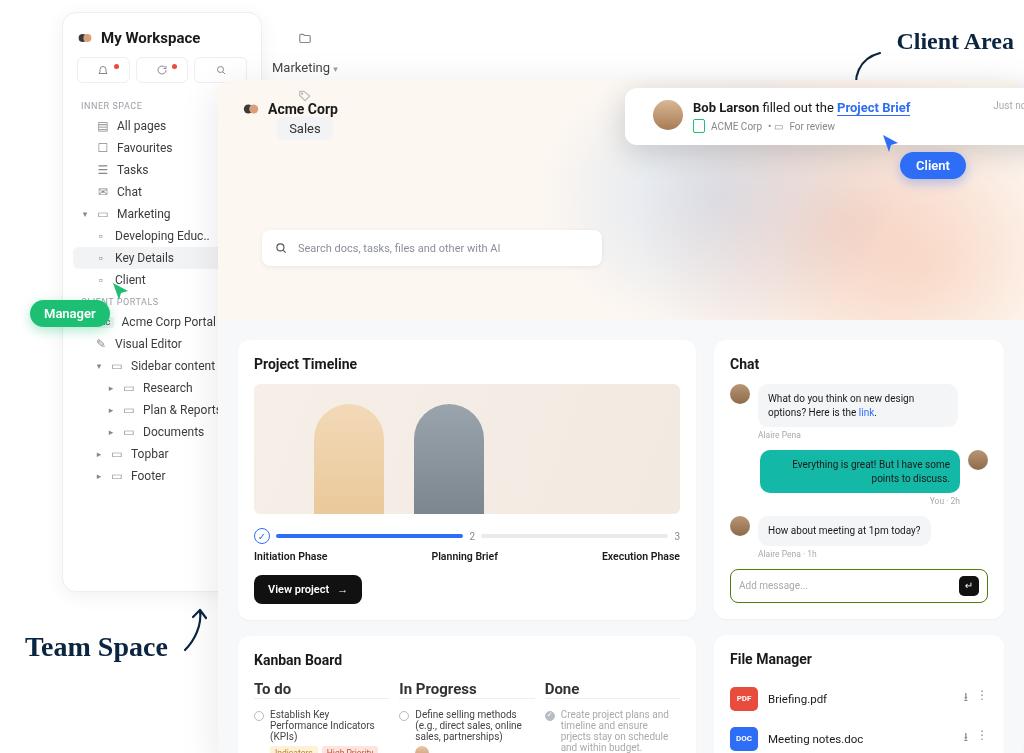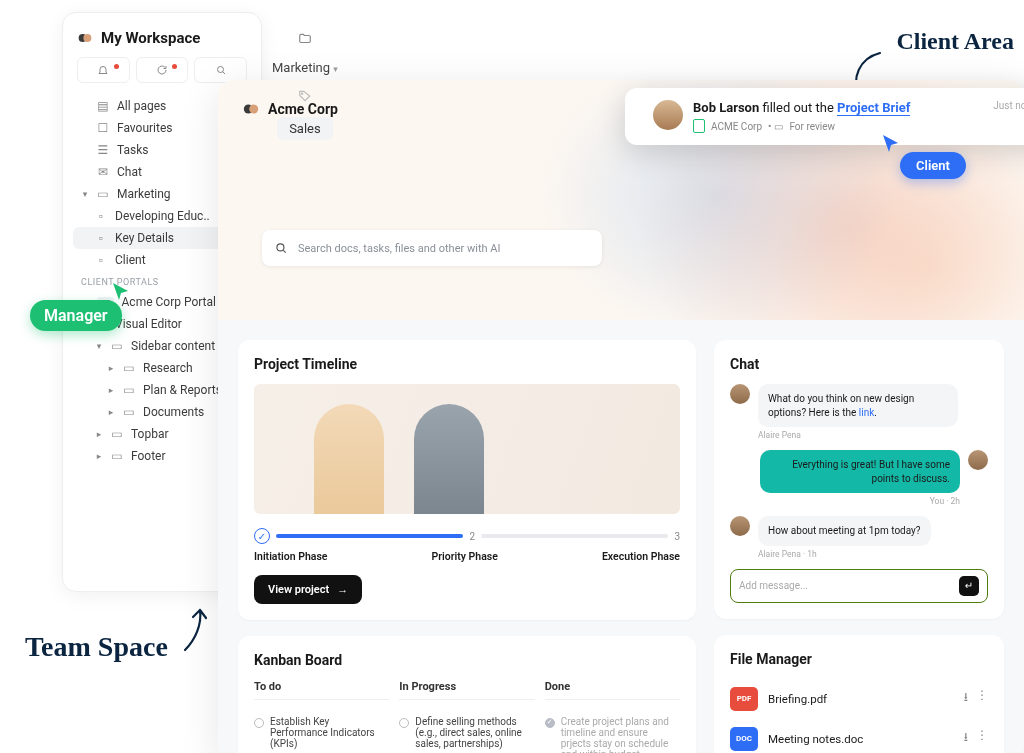--- a/index.html
+++ b/index.html
@@ -32,21 +32,21 @@
 .left-rail { position: absolute; top: 24px; left: 66px; width: 30px; height: 560px; display: flex; flex-direction: column; align-items: center; gap: 14px; }
 .rail-icon { width: 20px; height: 20px; display: flex; align-items: center; justify-content: center; color: #999; font-size: 14px; }
 .rail-chip { width: 24px; height: 20px; border-radius: 5px; font-size: 9px; font-weight: 700; display: flex; align-items: center; justify-content: center; background: #f3f4f6; }
 .rail-chip.sp { color: #4a8cf0; }
 .rail-chip.kv { color: #d46a4a; }
 .rail-chip.tp { color: #2fa574; }
 .rail-spacer { flex: 1; }
 .rail-avatar { width: 24px; height: 24px; border-radius: 50%; background: linear-gradient(#e8c9a8,#c98f6a); }
 
 
-.manager-badge { position: absolute; top: 300px; left: 30px; background: #1dbf73; color: #fff; font-size: 16px; font-weight: 600; padding: 6px 14px; border-radius: 18px; box-shadow: 0 4px 12px rgba(29,191,115,0.35); z-index: 30; }
+.manager-badge { position: absolute; top: 300px; left: 30px; background: #1dbf73; color: #fff; font-size: 13px; font-weight: 600; padding: 6px 14px; border-radius: 18px; box-shadow: 0 4px 12px rgba(29,191,115,0.35); z-index: 30; }
 .manager-cursor { position: absolute; top: 280px; left: 110px; z-index: 30; }
 
 
 .portal { position: absolute; top: 80px; left: 218px; width: 806px; height: 680px; background: #f7f8fa; border-radius: 16px; box-shadow: 0 8px 40px rgba(0,0,0,0.10); overflow: hidden; }
 
 
 .hero { height: 240px; position: relative; background: #fff; overflow: hidden; }
 .hero-swirl { position: absolute; inset: 0; background:
   radial-gradient(ellipse 340px 280px at 78% 60%, rgba(236,165,140,0.35), transparent 62%),
   radial-gradient(ellipse 300px 240px at 62% 48%, rgba(150,190,235,0.35), transparent 60%),
@@ -72,21 +72,21 @@
 .photo-p2 { left: 160px; background: linear-gradient(#9aa4ad,#7b868f); }
 .tl-bar { margin-top: 14px; display: flex; align-items: center; gap: 6px; font-size: 10px; color: #888; }
 .tl-seg { flex: 1; height: 4px; background: #e8eaee; border-radius: 3px; position: relative; }
 .tl-seg.done { background: #2e6df6; }
 .tl-check { width: 16px; height: 16px; border: 1.5px solid #2e6df6; border-radius: 50%; display: flex; align-items: center; justify-content: center; color: #2e6df6; font-size: 10px; }
 .tl-labels { display: flex; justify-content: space-between; font-size: 10.5px; font-weight: 600; margin-top: 6px; }
 .view-btn { margin-top: 12px; background: #111; color: #fff; font-size: 11px; font-weight: 600; padding: 8px 14px; border-radius: 8px; display: inline-flex; align-items: center; gap: 8px; }
 
 
 .kanban-card .cols { display: grid; grid-template-columns: repeat(3,1fr); gap: 10px; }
-.kan-col h4 { font-size: 11px; font-weight: 700; color: #333; margin-bottom: 12px; border-bottom: 1px solid #eee; padding-bottom: 6px; }
+.kan-col h4 { font-size: 15px; font-weight: 700; color: #333; margin-bottom: 6px; border-bottom: 1px solid #eee; }
 .kan-task { font-size: 10px; color: #444; display: flex; align-items: flex-start; gap: 6px; padding: 4px 0; }
 .kan-task.done-t { color: #aaa; }
 .kan-circle { width: 10px; height: 10px; border: 1.2px solid #bbb; border-radius: 50%; margin-top: 2px; flex-shrink: 0; }
 .kan-circle.done-c { background: #b8bcc4; border-color: #b8bcc4; position: relative; }
 .kan-circle.done-c::after { content: "✓"; color: #fff; font-size: 7px; position: absolute; top: -1px; left: 1px; }
 .tags { display: flex; gap: 4px; margin-top: 4px; }
 .tag { font-size: 8.5px; padding: 2px 5px; border-radius: 3px; }
 .tag.ind { background: #fef1d8; color: #b8822b; }
 .tag.hp { background: #fde4df; color: #c4543d; }
 .mini-av { width: 14px; height: 14px; border-radius: 50%; background: linear-gradient(#e8c9a8,#c98f6a); margin-top: 4px; }
@@ -220,20 +220,21 @@
         <span class="dot"></span>
       </div>
     <div class="ws-tool">
         <svg width="12" height="12" viewBox="0 0 24 24" fill="none" stroke="#888" stroke-width="2">
           <circle cx="11" cy="11" r="6"></circle>
           <path d="M20 20l-4-4"></path>
         </svg>
       </div>
   </div>
 
+  <div class="ws-section-label">INNER SPACE</div>
   <div class="ws-item">
       <span class="caret"></span>
       <span class="ws-icon">▤</span>
       <span>All pages</span>
     </div>
   <div class="ws-item">
       <span class="caret"></span>
       <span class="ws-icon">☐</span>
       <span>Favourites</span>
     </div>
@@ -347,21 +348,21 @@
         </div>
         <div class="tl-bar">
           <span class="tl-check">✓</span>
           <span class="tl-seg done"></span>
           <span>2</span>
           <span class="tl-seg"></span>
           <span>3</span>
         </div>
         <div class="tl-labels">
           <span>Initiation Phase</span>
-          <span>Priority Phase</span>
+          <span>Planning Brief</span>
           <span>Execution Phase</span>
         </div>
         <div class="view-btn">
           <span>View project</span>
           <span>→</span>
         </div>
       </div>
 
       <div class="card kanban-card" style="margin-top:16px;">
         <h3>Kanban Board</h3>

